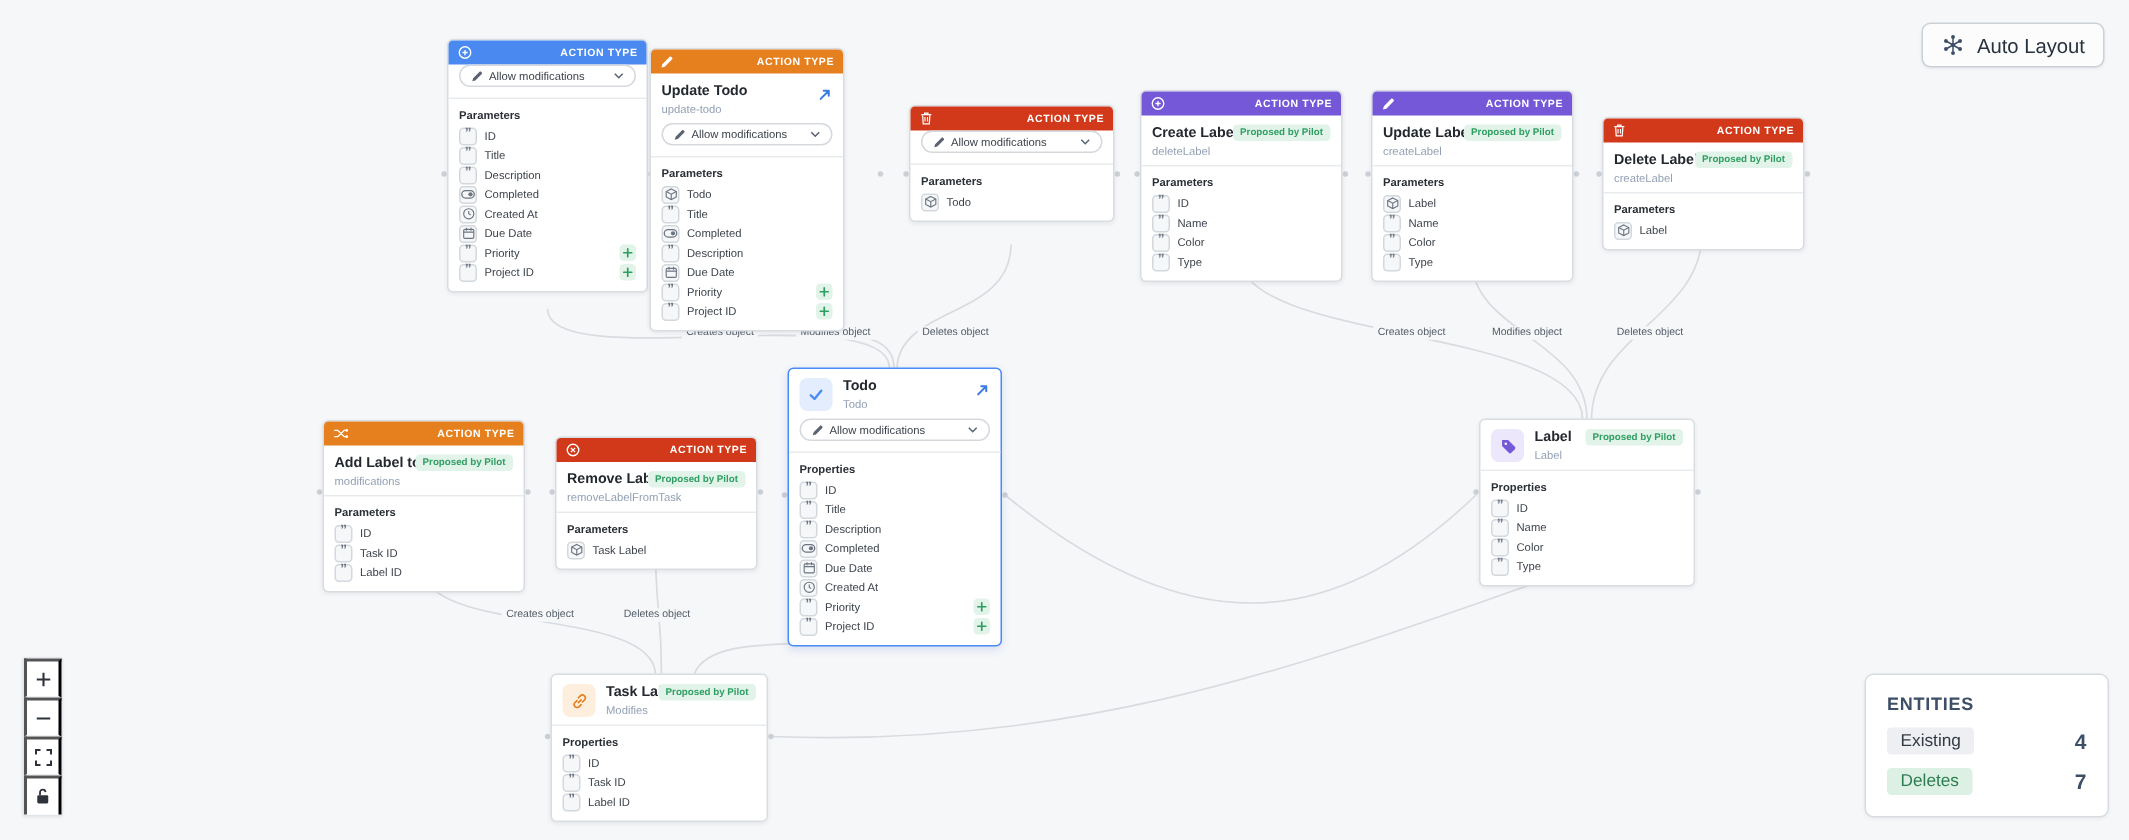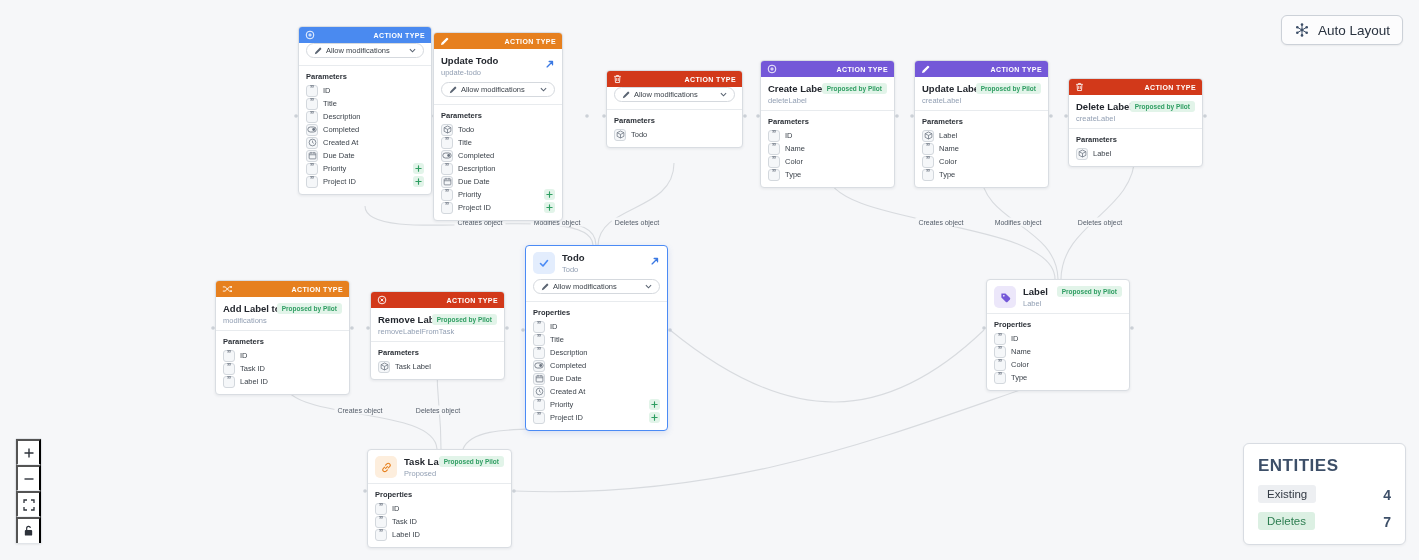--- a/index.html
+++ b/index.html
@@ -48,22 +48,22 @@
 
   .controls { position:absolute; left:15px; bottom:16px; width:27px; background:#fff;
               border:1px solid #e2e5e9; box-shadow:0 1px 2px rgba(0,0,0,.06); border-radius:2px; }
   .ctrl-btn { width:100%; height:26px; display:flex; align-items:center; justify-content:center;
               border-bottom:1px solid #eef0f3; cursor:pointer; background:#fff; }
   .ctrl-btn:last-child { border-bottom:none; }
 
   .entities { position:absolute; right:13px; bottom:15px; width:163px; background:#fff;
               border:1px solid #d8dce2; border-radius:6px; padding:12px 14px 14px;
               box-shadow:0 1px 3px rgba(0,0,0,.05); }
-  .entities h3 { font-size:17px; color:#3d4f68; letter-spacing:.5px; font-weight:bold; }
-  .ent-row { display:flex; align-items:flex-end; justify-content:space-between; margin-top:9px; }
+  .entities h3 { font-size:12px; color:#3d4f68; letter-spacing:.5px; font-weight:bold; }
+  .ent-row { display:flex; align-items:center; justify-content:space-between; margin-top:9px; }
   .chip { font-size:11.5px; padding:3px 9px; border-radius:3px; }
   .chip.existing { background:#edeff2; color:#333a44; }
   .chip.proposed { background:#dcf0e3; color:#2c7d50; }
   .ent-val { font-size:14px; font-weight:bold; color:#3d4f68; }
 </style>
 </head>
 <body>
 
 <div class="canvas">
 
@@ -694,21 +694,21 @@
       <div class="node" style="left: 367px; top: 449px; width: 145px;">
         <div class="title-row">
           <span class="avatar" style="background:#fdeedd;color:#e6801f">
             <svg width="11" height="11" viewBox="0 0 12 12">
               <path d="M5 7l2-2" stroke="currentColor" stroke-width="1.2" stroke-linecap="round"></path>
               <path d="M4 5.5L2.6 6.9a2.1 2.1 0 0 0 3 3L7 8.5M8 6.5l1.4-1.4a2.1 2.1 0 0 0-3-3L5 3.5" fill="none" stroke="currentColor" stroke-width="1.2" stroke-linecap="round"></path>
             </svg>
           </span>
           <span class="title-col">
             <span class="node-title">Task Label</span>
-            <span class="node-sub">Proposed</span>
+            <span class="node-sub">Modifies</span>
           </span>
           <span class="badge">Proposed by Pilot</span>
         </div>
         <div class="divider"></div>
         <div class="section-label">Properties</div>
         <div class="rows">
           <div class="row">
             <span class="type-ic">
               <span style="font-size:9px;line-height:1;transform:translateY(-2px);font-weight:bold">”</span>
             </span>

